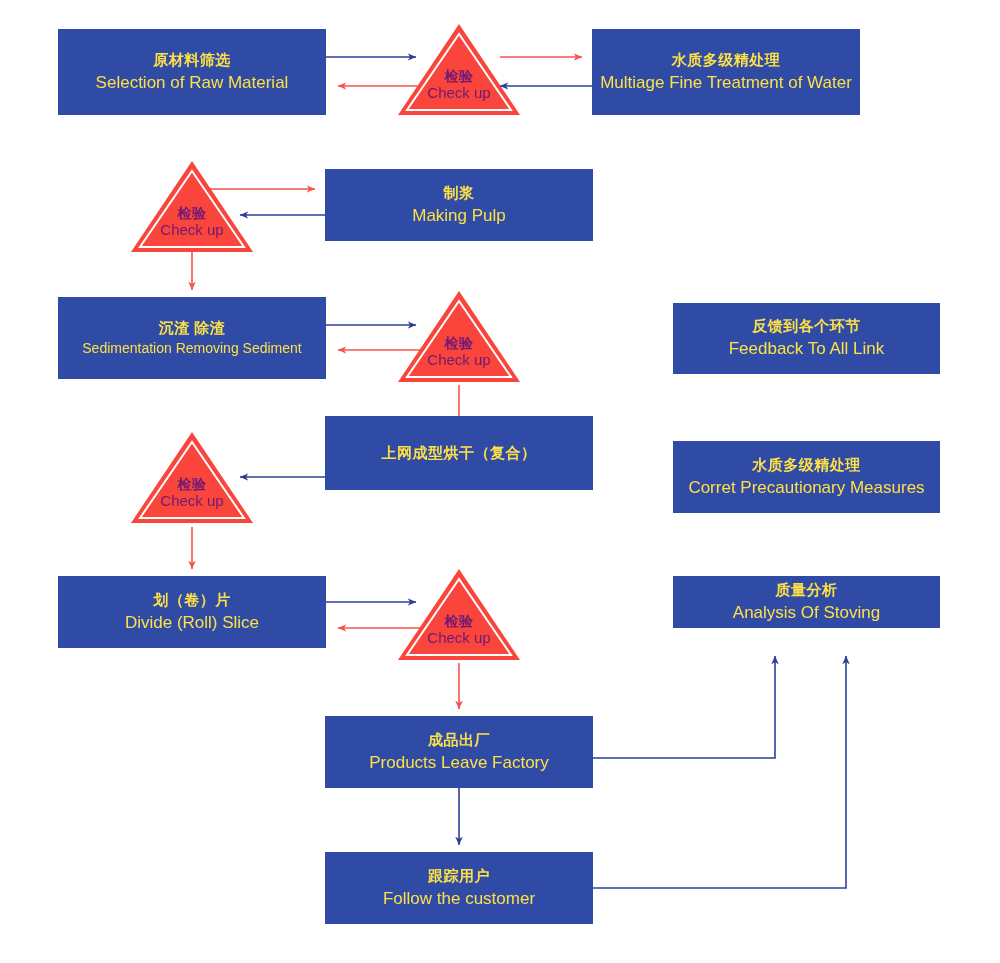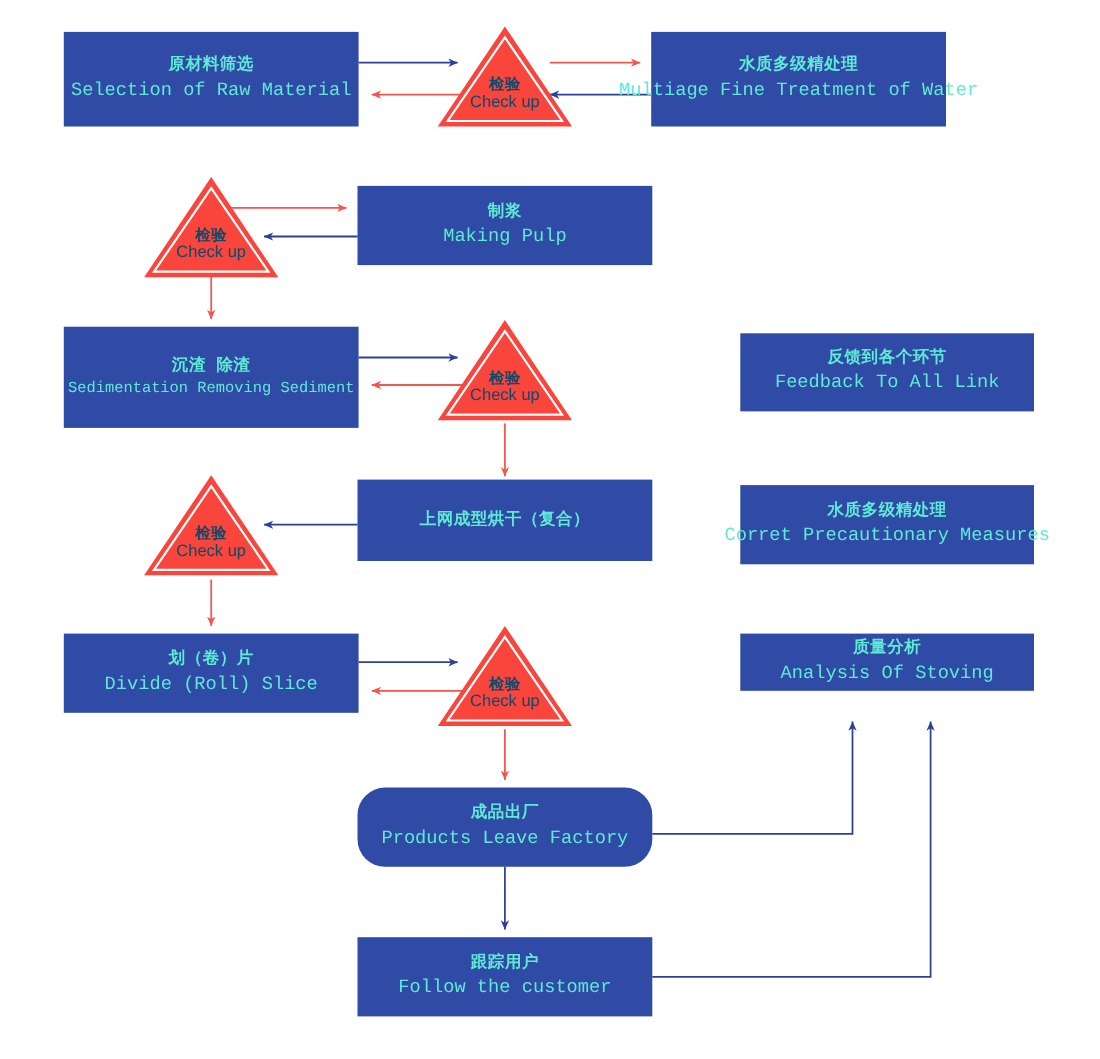--- a/index.html
+++ b/index.html
@@ -13,31 +13,30 @@
   #canvas {
     position: relative;
     width: 1000px;
     height: 963px;
     background: #ffffff;
     overflow: hidden;
   }
   .node-box {
     position: absolute;
     background: #2F4BA5;
-    color: #5eead4;
+    color: #fde047;
     display: flex;
     flex-direction: column;
     align-items: center;
     justify-content: center;
     text-align: center;
     line-height: 1.38;
     box-sizing: border-box;
     padding: 4px 8px;
     z-index: 3;
-    font-family: Liberation Mono, monospace;
   }
   .node-cn {
     font-size: 15px;
     font-weight: 700;
     letter-spacing: 0.5px;
     white-space: nowrap;
   }
   .node-en {
     font-size: 17px;
     font-weight: 400;
@@ -57,21 +56,21 @@
     position: absolute;
     left: 0;
     top: 0;
     overflow: visible;
   }
   .tri-label {
     position: absolute;
     left: 0;
     width: 100%;
     text-align: center;
-    color: #0c4a6e;
+    color: #701a75;
     z-index: 5;
     pointer-events: none;
   }
   .tri-cn {
     font-size: 14px;
     font-weight: 700;
     letter-spacing: 0.5px;
     line-height: 1.15;
   }
   .tri-en {
@@ -181,50 +180,50 @@
   <div class="node-box" style="left:592px; top:29px; width:268px; height:86px;">
     <div class="node-cn">水质多级精处理</div>
     <div class="node-en">Multiage Fine Treatment of Water</div>
   </div>
 
   <div class="node-box" style="left:325px; top:169px; width:268px; height:72px;">
     <div class="node-cn">制浆</div>
     <div class="node-en">Making Pulp</div>
   </div>
 
-  <div class="node-box" style="left:58px; top:297px; width:268px; height:92px;">
+  <div class="node-box" style="left:58px; top:297px; width:268px; height:82px;">
     <div class="node-cn">沉渣 除渣</div>
     <div class="node-en" style="font-size:14px;">Sedimentation Removing Sediment</div>
   </div>
 
   <div class="node-box" style="left:673px; top:303px; width:267px; height:71px;">
     <div class="node-cn">反馈到各个环节</div>
     <div class="node-en">Feedback To All Link</div>
   </div>
 
-  <div class="node-box" style="left:325px; top:436px; width:268px; height:74px;">
+  <div class="node-box" style="left:325px; top:416px; width:268px; height:74px;">
     <div class="node-cn">上网成型烘干（复合）</div>
   </div>
 
   <div class="node-box" style="left:673px; top:441px; width:267px; height:72px;">
     <div class="node-cn">水质多级精处理</div>
     <div class="node-en">Corret Precautionary Measures</div>
   </div>
 
   <div class="node-box" style="left:58px; top:576px; width:268px; height:72px;align-items:center;">
     <div class="node-cn">划（卷）片</div>
     <div class="node-en">Divide (Roll) Slice</div>
   </div>
 
   <div class="node-box" style="left:673px; top:576px; width:267px; height:52px;">
     <div class="node-cn">质量分析</div>
     <div class="node-en">Analysis Of Stoving</div>
   </div>
 
-  <div class="node-box" style="left:325px; top:716px; width:268px; height:72px;border-radius:25px;">
+  <div class="node-box" style="left:325px; top:716px; width:268px; height:72px;">
     <div class="node-cn">成品出厂</div>
     <div class="node-en">Products Leave Factory</div>
   </div>
 
   <div class="node-box" style="left:325px; top:852px; width:268px; height:72px;">
     <div class="node-cn">跟踪用户</div>
     <div class="node-en">Follow the customer</div>
   </div>
 
   <div class="tri" style="left:396px; top:22px; width:126px; height:95px;">

